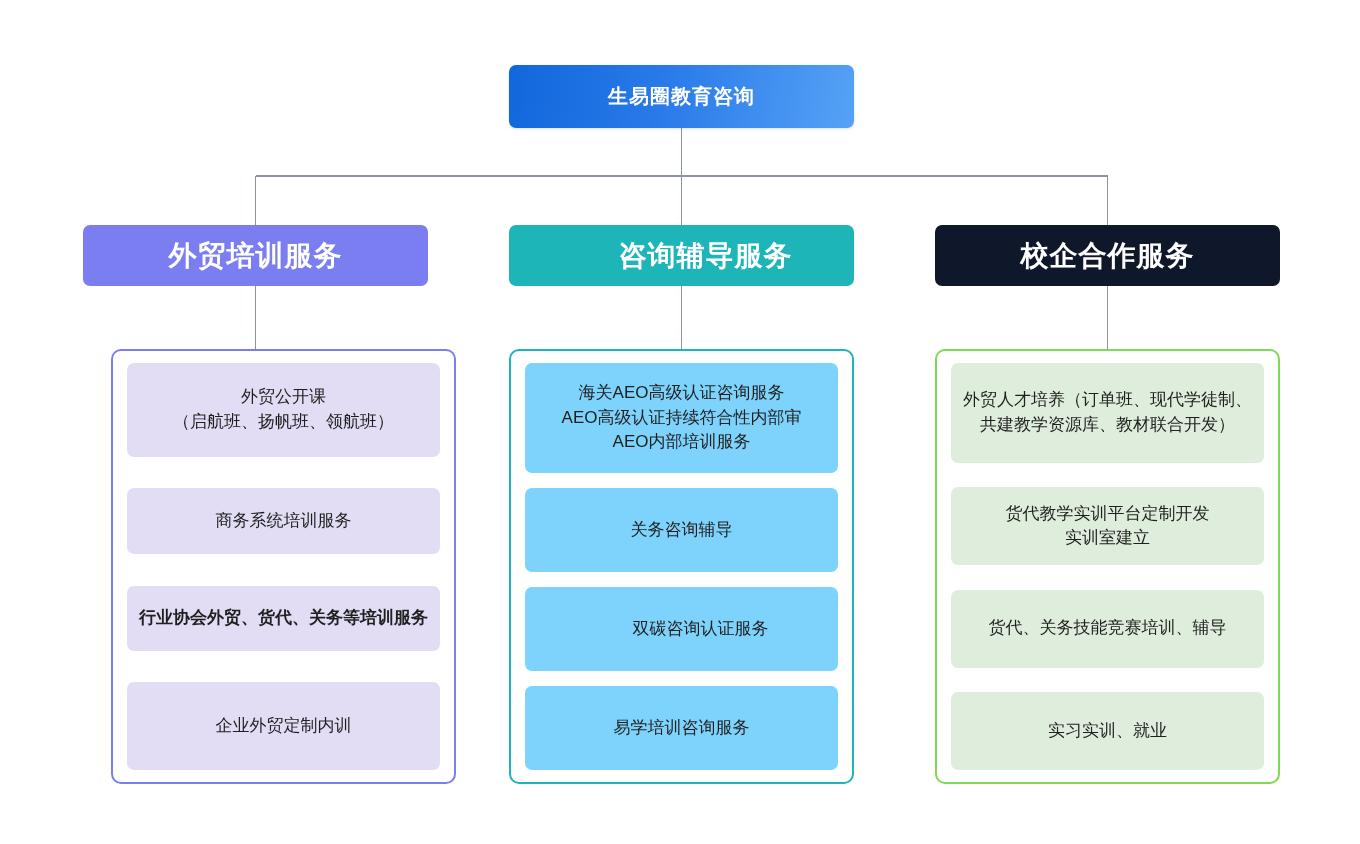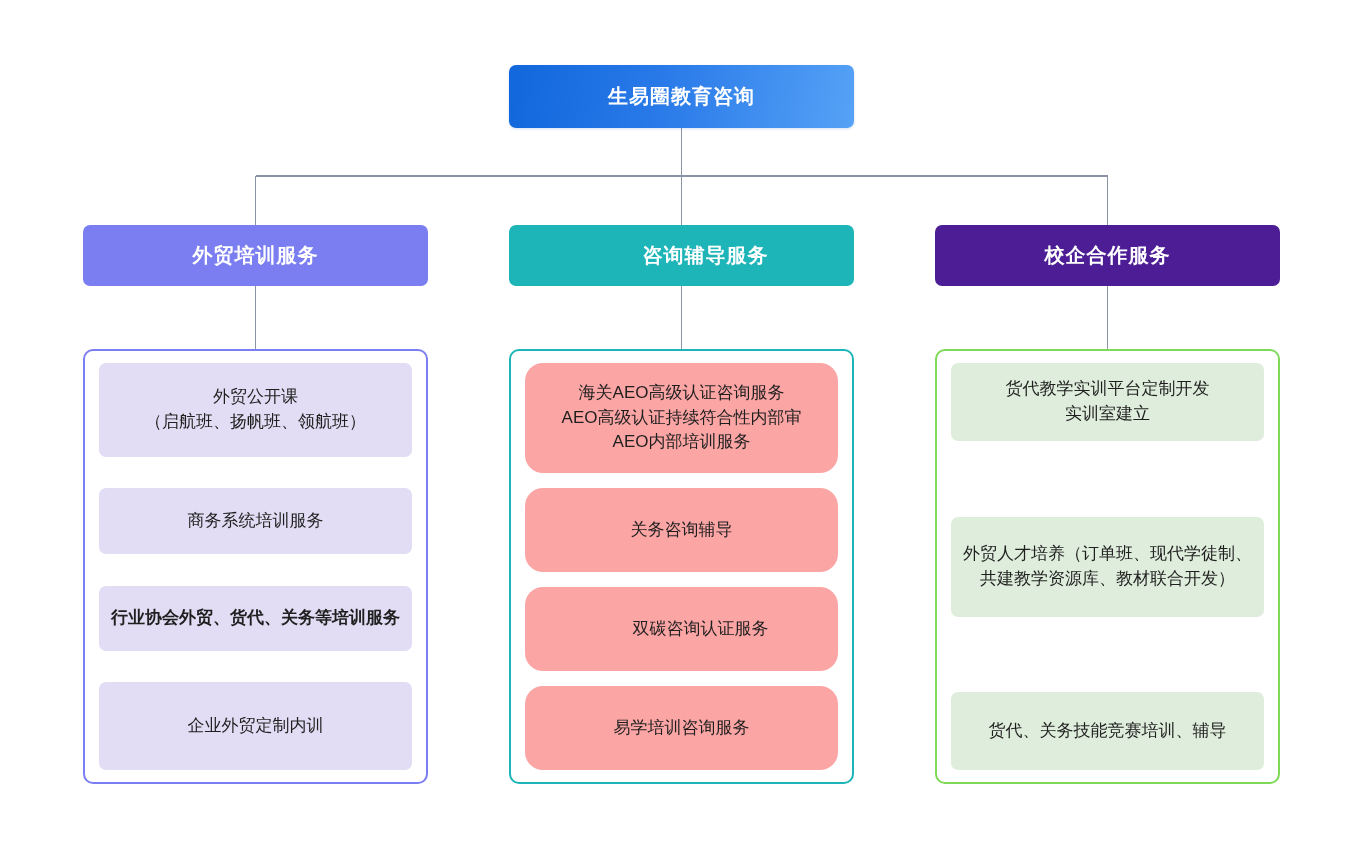--- a/index.html
+++ b/index.html
@@ -69,64 +69,64 @@
     width: 345px;
     height: 61px;
     border-radius: 7px;
     display: flex;
     align-items: center;
     justify-content: center;
     box-sizing: border-box;
   }
   .branch-header .node-text {
     color: #ffffff;
-    font-size: 20px;
+    font-size: 28px;
     font-weight: bold;
     letter-spacing: 1px;
   }
   .branch-1 .branch-header { background: #7b7ef0; }
   .branch-2 .branch-header { background: #1eb5b8; padding-left: 48px; }
-  .branch-3 .branch-header { background: #4c1d95; }
+  .branch-3 .branch-header { background: #0f172a; }
 
   
   .branch-body {
     position: absolute;
     top: 124px;
     left: 0;
     width: 345px;
     height: 435px;
     box-sizing: border-box;
     border-radius: 10px;
     border: 2px solid #7b7ef0;
     background: #ffffff;
     padding: 12px 14px;
     display: flex;
     flex-direction: column;
     justify-content: space-between;
   }
-  .branch-1 .branch-body { border-color: #7b7ef0; }
+  .branch-1 .branch-body { border-color: #7b7ef0; margin-left: 28px; }
   .branch-2 .branch-body { border-color: #1eb5b8; }
   .branch-3 .branch-body { border-color: #7ed957; }
 
   
   .leaf {
     box-sizing: border-box;
     border-radius: 7px;
     display: flex;
     align-items: center;
     justify-content: center;
     text-align: center;
     padding: 8px 10px;
     font-size: 17px;
     line-height: 1.45;
     color: #1f1f1f;
     white-space: pre-line;
   }
   .branch-1 .leaf { background: #e2ddf4; }
-  .branch-2 .leaf { background: #fca5a5; border-radius: 18px; }
+  .branch-2 .leaf { background: #7dd3fc; }
   .branch-3 .leaf { background: #dfeedc; }
 
   
   .branch-1 .leaf-0 { height: 94px; }
   .branch-1 .leaf-1 { height: 66px; }
   .branch-1 .leaf-2 { height: 65px; font-weight: bold; }
   .branch-1 .leaf-3 { height: 88px; }
 
   .branch-2 .leaf-0 { height: 110px; }
   .branch-2 .leaf-1 { height: 84px; }
@@ -189,20 +189,21 @@
       <div class="leaf leaf-2">双碳咨询认证服务</div>
       <div class="leaf leaf-3">易学培训咨询服务</div>
     </div>
   </div>
 
   <div class="branch branch-3">
     <div class="branch-header">
       <span class="node-text">校企合作服务</span>
     </div>
     <div class="branch-body">
+      <div class="leaf leaf-1">外贸人才培养（订单班、现代学徒制、共建教学资源库、教材联合开发）</div>
       <div class="leaf leaf-0">货代教学实训平台定制开发
 实训室建立</div>
-      <div class="leaf leaf-1">外贸人才培养（订单班、现代学徒制、共建教学资源库、教材联合开发）</div>
       <div class="leaf leaf-2">货代、关务技能竞赛培训、辅导</div>
+      <div class="leaf leaf-3">实习实训、就业</div>
     </div>
   </div>
 
 </div>
 
 </body></html>

